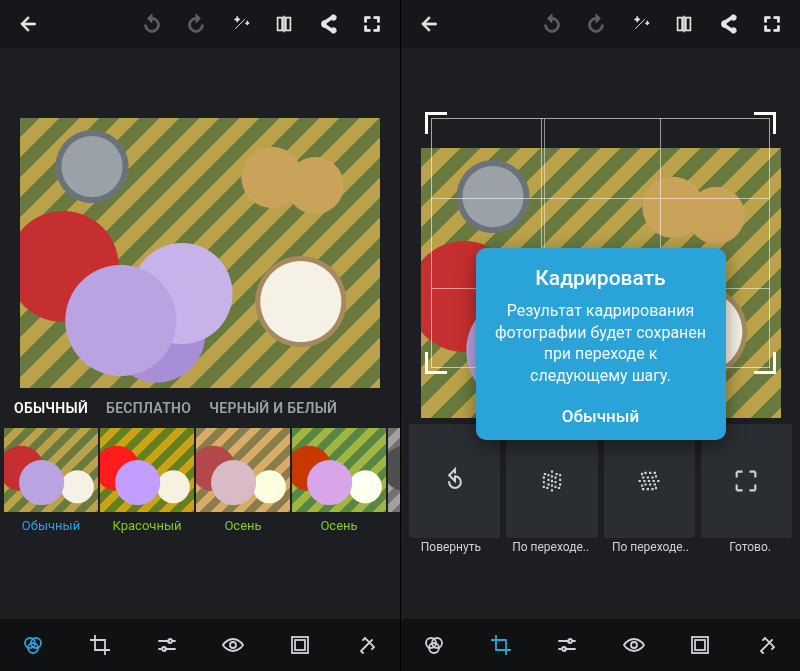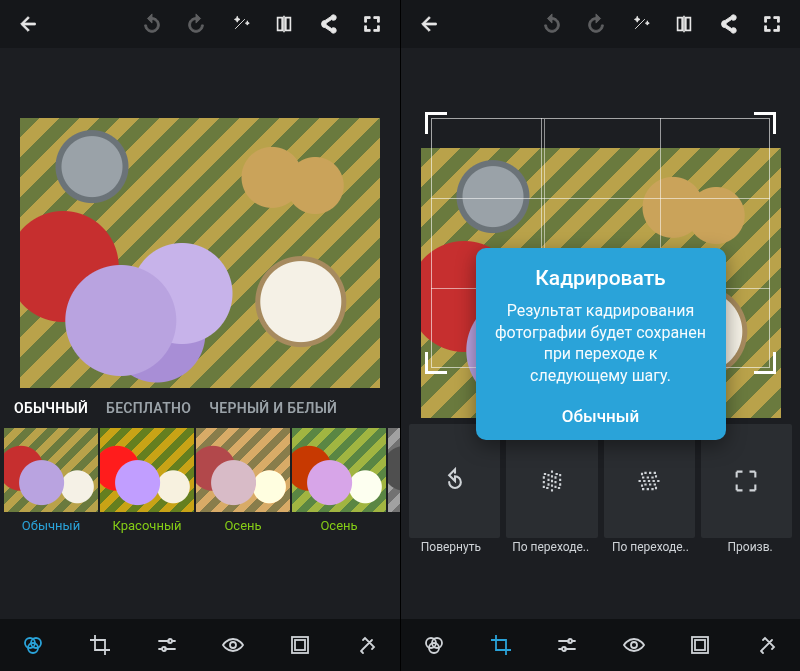--- a/index.html
+++ b/index.html
@@ -398,21 +398,21 @@
         <svg viewBox="0 0 24 24">
             <path d="M4 4h5M4 4v5M20 4h-5M20 4v5M4 20h5M4 20v-5M20 20h-5M20 20v-5"></path>
           </svg>
       </div>
     </div>
   </div>
   <div class="action-labels">
     <span>Повернуть</span>
     <span>По переходе..</span>
     <span>По переходе..</span>
-    <span>Произв.</span>
+    <span>Готово.</span>
   </div>
 
   <div class="bottom">
     <div class="nav-btn">
       <svg viewBox="0 0 24 24">
           <circle cx="9" cy="10" r="5"></circle>
           <circle cx="15" cy="10" r="5"></circle>
           <circle cx="12" cy="15" r="5"></circle>
         </svg>
     </div>

